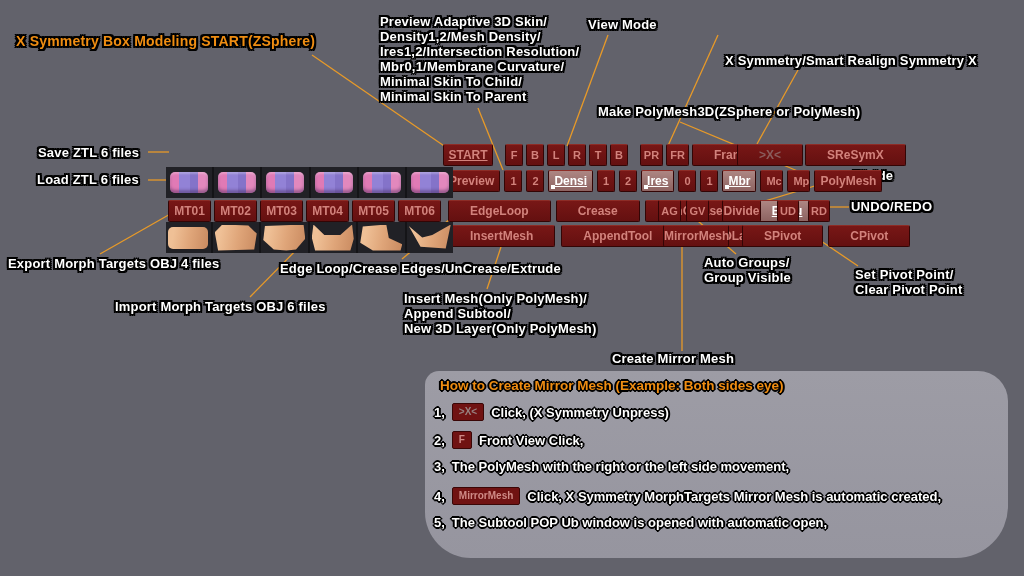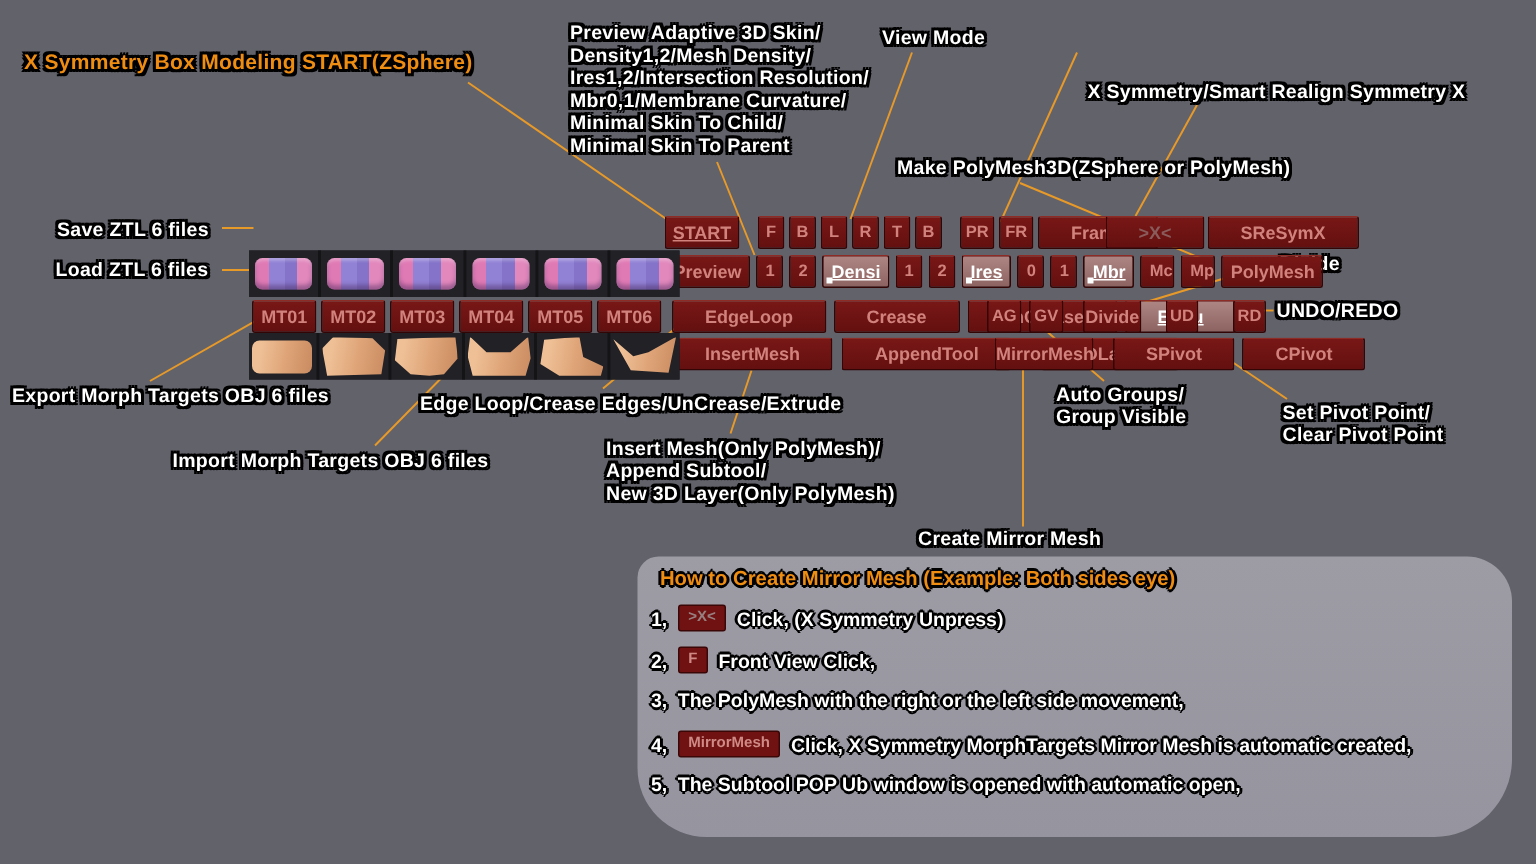--- a/index.html
+++ b/index.html
@@ -65,21 +65,21 @@
   #grp-start .btn{width:50px;padding:0;text-decoration:underline;}
   #grp-views{left:505px;top:144px;gap:3px;}
   #grp-render{left:640px;top:144px;gap:3px;}
   #grp-sym{left:737px;top:144px;gap:2px;}
   #grp-row2{left:443px;top:170px;gap:4px;}
   #grp-row2 .btn{padding:0 5px;}
   #grp-edge{left:448px;top:200px;gap:5px;}
   #grp-groups{left:658px;top:200px;gap:5px;}
   #grp-divide{left:722px;top:200px;}
   #grp-divide .btn{width:39px;padding:0;}
-  #grp-undo{left:777px;top:200px;gap:23px;}
+  #grp-undo{left:777px;top:200px;gap:9px;}
   #grp-undo .btn{width:22px;padding:0;font-size:11px;}
   #grp-meshtools{left:448px;top:225px;gap:6px;}
   #grp-meshtools .btn:nth-child(3){margin-left:14px;}
   #grp-mirror{left:663px;top:225px;}
   #grp-mirror .btn{width:66px;padding:0;}
   #grp-pivot{left:742px;top:225px;gap:5px;}
 
   
   .thumbs{position:absolute;left:166px;width:287px;height:31px;display:flex;background:#151518;}
   #thumbs-ztl{top:167px;}
@@ -164,21 +164,21 @@
 Mbr0,1/Membrane Curvature/
 Minimal Skin To Child/
 Minimal Skin To Parent</div>
   <div class="ann" id="ann-view-mode">View Mode</div>
   <div class="ann" id="ann-x-symmetry">X Symmetry/Smart Realign Symmetry X</div>
   <div class="ann" id="ann-make-polymesh">Make PolyMesh3D(ZSphere or PolyMesh)</div>
   <div class="ann" id="ann-save-ztl">Save ZTL 6 files</div>
   <div class="ann" id="ann-load-ztl">Load ZTL 6 files</div>
   <div class="ann" id="ann-divide">Divide</div>
   <div class="ann" id="ann-undo-redo">UNDO/REDO</div>
-  <div class="ann" id="ann-export-morph">Export Morph Targets OBJ 6 files</div>
+  <div class="ann" id="ann-export-morph">Export Morph Targets OBJ 4 files</div>
   <div class="ann" id="ann-edge-loop">Edge Loop/Crease Edges/UnCrease/Extrude</div>
   <div class="ann" id="ann-import-morph">Import Morph Targets OBJ 6 files</div>
   <div class="ann" id="ann-insert-mesh">Insert Mesh(Only PolyMesh)/
 Append Subtool/
 New 3D Layer(Only PolyMesh)</div>
   <div class="ann" id="ann-auto-groups">Auto Groups/
 Group Visible</div>
   <div class="ann" id="ann-set-pivot">Set Pivot Point/
 Clear Pivot Point</div>
   <div class="ann" id="ann-create-mirror">Create Mirror Mesh</div>

